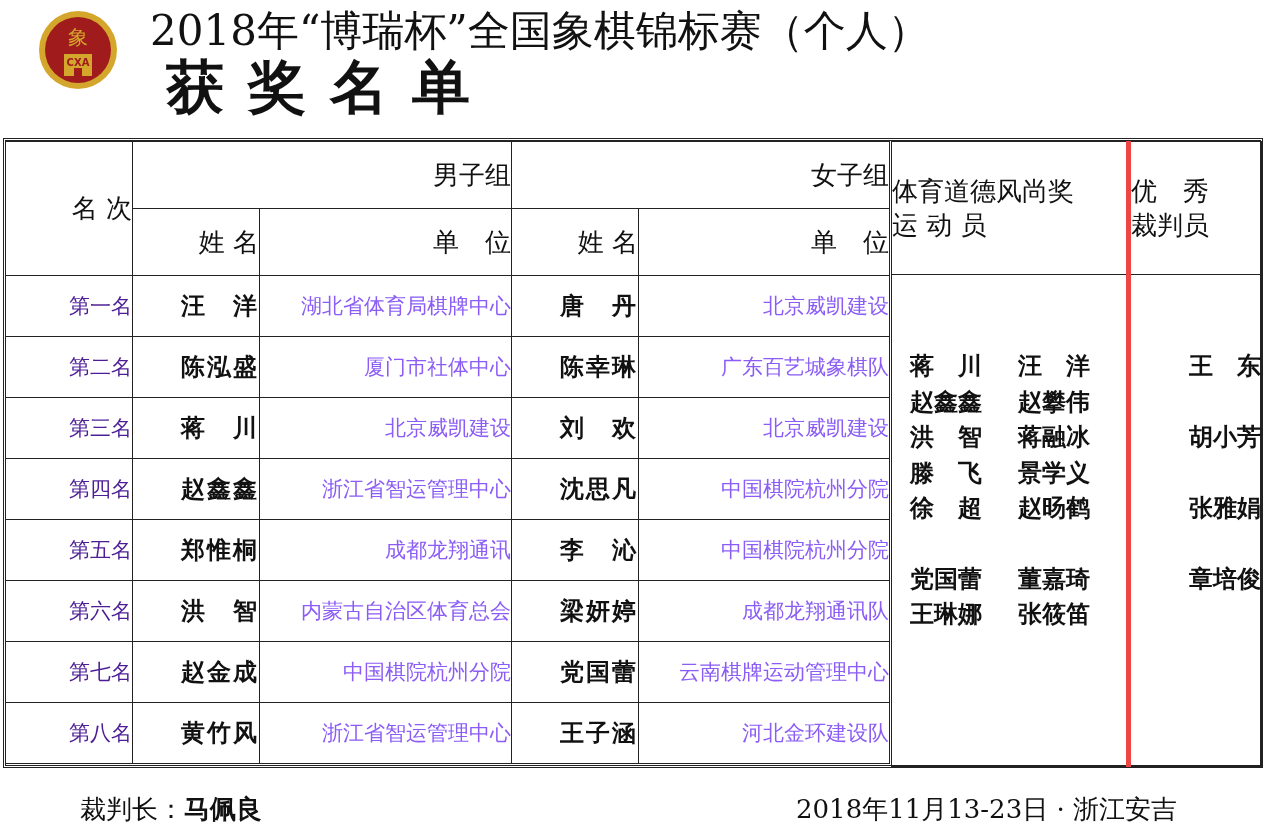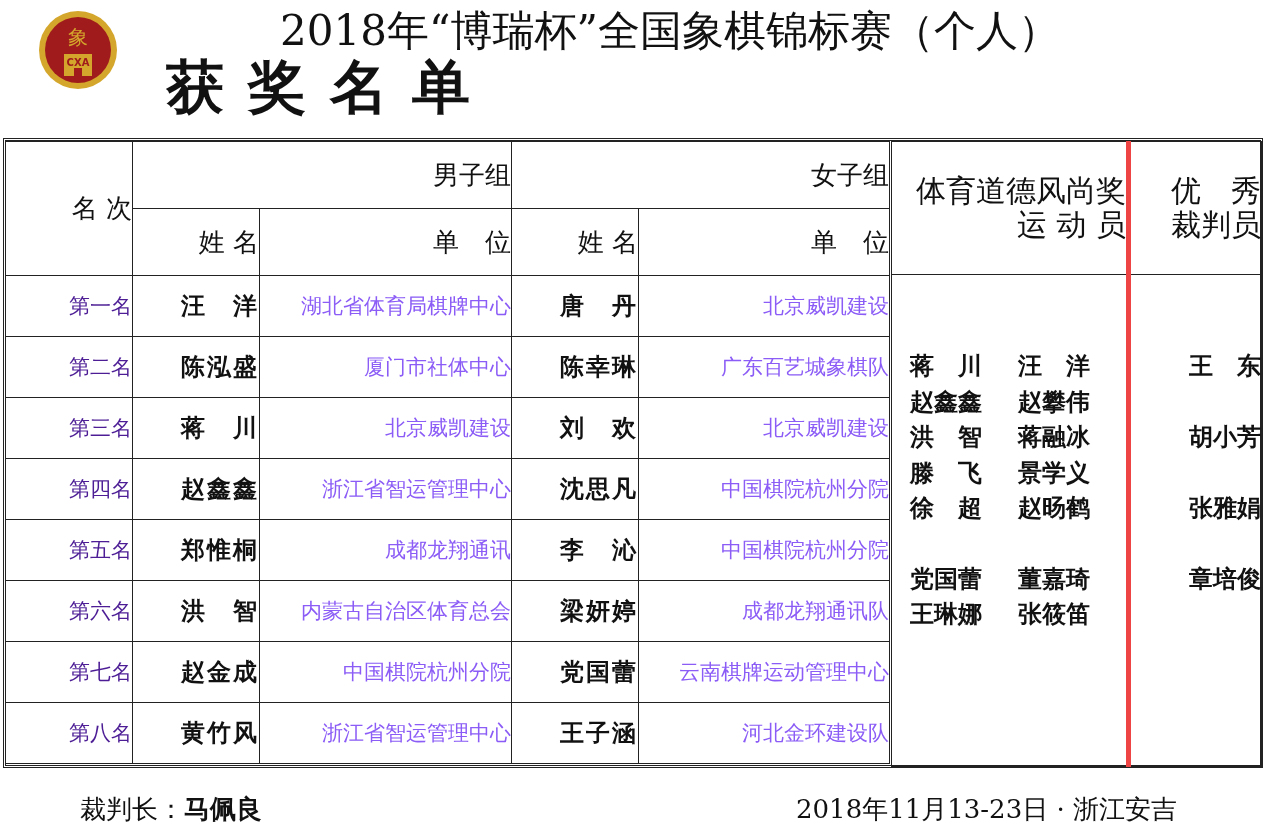--- a/index.html
+++ b/index.html
@@ -1,19 +1,19 @@
 <!DOCTYPE html>
 <html><head>
 <meta charset="utf-8">
 <style>
   html, body { margin:0; padding:0; background:#ffffff; }
   body { width:1266px; height:824px; position:relative; overflow:hidden;
          font-family:"DejaVu Serif", serif; color:#111; }
   .logo { position:absolute; left:38px; top:10px; width:80px; height:80px; }
-  .title1 { position:absolute; left:150px; top:6px; width:1040px; text-align:center;
+  .title1 { position:absolute; left:150px; top:6px; width:1040px; 
             font-size:42px; line-height:50px; font-family:"DejaVu Serif", serif; }
   .title2 { position:absolute; left:166px; top:60px; width:1040px; text-align:left;
             font-size:58px; line-height:54px; letter-spacing:24px; font-weight:bold;
             font-family:"DejaVu Sans", sans-serif; }
   .outer { position:absolute; left:3px; top:138px; width:1260px; height:630px;
            border:3px double #222; box-sizing:border-box; }
   table.main { position:absolute; left:5px; top:141px; border-collapse:collapse;
                width:884px; table-layout:fixed; }
   table.main td { border:1.5px solid #222; text-align:right; vertical-align:middle;
                   padding:0; font-family:"DejaVu Sans", sans-serif; }
@@ -21,21 +21,21 @@
   .h1 { height:66px; font-size:26px; }
   .h2 { height:66px; font-size:26px; }
   .rank { font-size:21px; height:60px; color:#4c1d95; }
   .pname { font-size:24px; font-weight:bold; letter-spacing:2px; }
   .unit { font-size:21px; color:#8b5cf6; white-space:nowrap; }
   table.side { position:absolute; left:891px; top:141px; border-collapse:collapse;
                width:370px; table-layout:fixed; }
   table.side td { border:1.5px solid #222; vertical-align:top; padding:0;
                   font-family:"DejaVu Sans", sans-serif; }
   table.side td.thin { border-left:5px solid #ef4444; }
-  .sh { height:132px; text-align:right; vertical-align:middle !important; font-size:30px; line-height:34px; }
+  .sh { height:132px; text-align:left; vertical-align:middle !important; font-size:26px; line-height:34px; }
   .sb { height:491px; }
   .names { padding-top:74px; padding-left:18px; font-size:24px; font-weight:bold; line-height:35.5px; }
   .nrow { display:flex; }
   .nrow span { width:120px; display:inline-block; }
   .gap { height:35px; }
   .refs { padding-top:74px; text-align:right; font-size:24px; font-weight:bold; }
   .refs div { height:71px; line-height:35px; }
   .footer-left { position:absolute; left:80px; top:792px; font-size:26px;
                  font-family:"DejaVu Serif", serif; }
   .footer-left b { font-family:Liberation Mono, monospace; }

